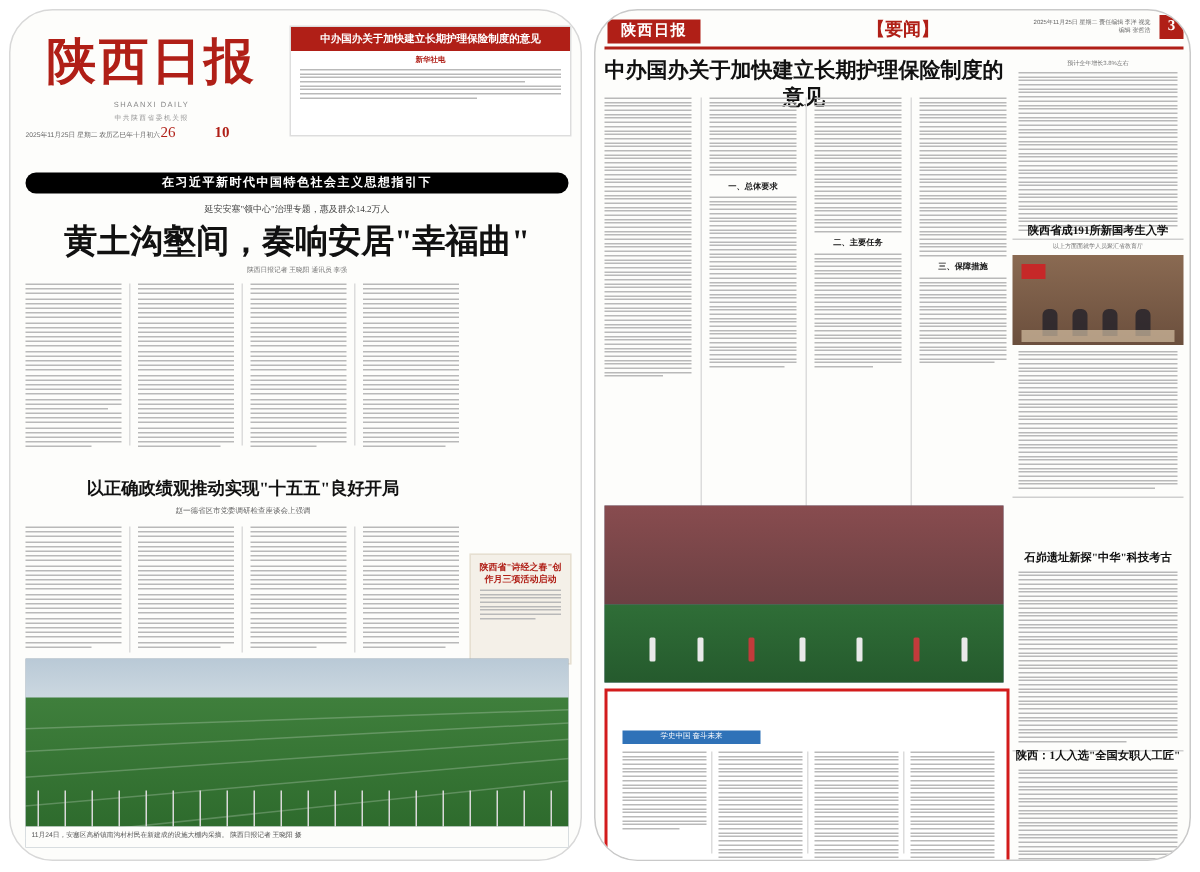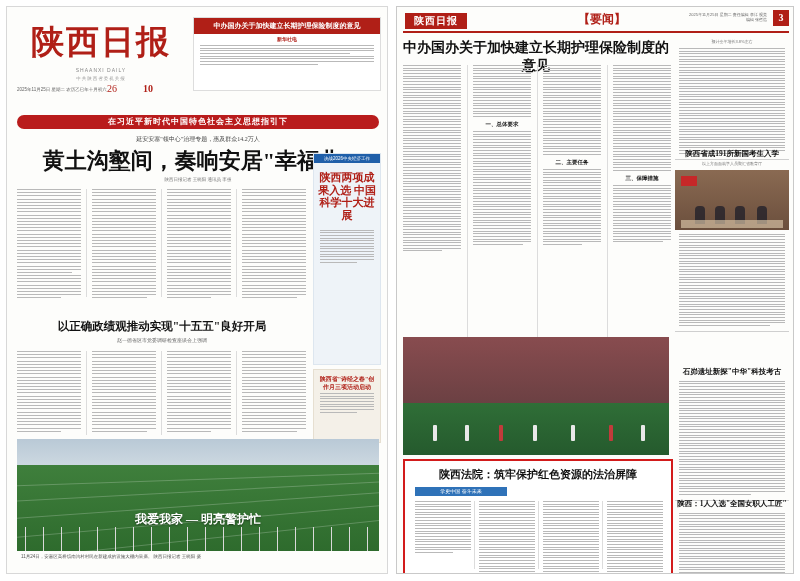--- a/index.html
+++ b/index.html
@@ -19,20 +19,21 @@
     height: 581px;
     background: #ffffff;
   }
 
   
   .paper {
     position: absolute;
     background: #fdfdfb;
     box-sizing: border-box;
     overflow: hidden;
+    border-radius: 29px;
   }
   .paper-left  { left: 6px;   top: 6px;  width: 382px; height: 568px; border: 1px solid #d8d8d8; }
   .paper-right { left: 396px; top: 6px;  width: 398px; height: 568px; border: 1px solid #c9c9c9; }
 
   .masthead-zh {
     font-family: "Liberation Serif", serif;
     color: #b01f17;
     font-weight: bold;
     letter-spacing: 2px;
   }
@@ -71,21 +72,21 @@
     text-align: center;
     line-height: 1.25;
   }
   .sub-zh {
     font-family: "Liberation Serif", serif;
     color: #444;
     text-align: center;
   }
 
   .redbar {
-    background: #b91c1c;
+    background: #000000;
     color: #fff;
     text-align: center;
     font-family: "Liberation Serif", serif;
     font-weight: bold;
   }
 
   .photo {
     background: #9aa7b4;
     position: relative;
     overflow: hidden;
@@ -457,41 +458,20 @@
             <i></i>
             <i></i>
             <i class="mid"></i>
           </span>
         </div>
       <div class="col-rule" style="left:69px;"></div>
       <div class="col-rule" style="left:144px;"></div>
       <div class="col-rule" style="left:219px;"></div>
     </div>
 
-    <div id="left-promo">
-      <div class="pbar">决战2026中央经济工作</div>
-      <div class="ptitle">陕西两项成果入选 中国科学十大进展</div>
-      <div style="padding:0 6px;">
-        <span class="lines dense">
-            <i></i>
-            <i></i>
-            <i></i>
-            <i></i>
-            <i></i>
-            <i></i>
-            <i></i>
-            <i></i>
-            <i></i>
-            <i></i>
-            <i></i>
-            <i></i>
-            <i class="short"></i>
-          </span>
-      </div>
-    </div>
 
     <div id="left-promo2">
       <div class="ptitle2">陕西省"诗经之春"创作月三项活动启动</div>
       <div style="padding:0 6px;">
         <span class="lines dense">
             <i></i>
             <i></i>
             <i></i>
             <i></i>
             <i></i>
@@ -655,21 +635,20 @@
           <div class="post" style="left:206px;"></div>
         <div class="post" style="left:224px;"></div>
           <div class="post" style="left:242px;"></div>
         <div class="post" style="left:260px;"></div>
           <div class="post" style="left:278px;"></div>
         <div class="post" style="left:296px;"></div>
           <div class="post" style="left:314px;"></div>
         <div class="post" style="left:332px;"></div>
           <div class="post" style="left:350px;"></div>
       </div>
-      <div class="bigcap">我爱我家 — 明亮警护忙</div>
       <div class="cap">11月24日，安塞区高桥镇南沟村村民在新建成的设施大棚内采摘。 陕西日报记者 王晓阳 摄</div>
     </div>
   </div>
 
   <div class="paper paper-right">
 
     <div id="r-nameplate">
       <div id="r-logo">陕西日报</div>
       <div id="r-section">【要闻】</div>
       <div id="r-dateline">2025年11月25日 星期二
@@ -975,21 +954,20 @@
       <div class="player" style="left:30px;"></div>
       <div class="player" style="left:62px;"></div>
       <div class="player red" style="left:96px;"></div>
       <div class="player" style="left:130px;"></div>
       <div class="player" style="left:168px;"></div>
       <div class="player red" style="left:206px;"></div>
       <div class="player" style="left:238px;"></div>
     </div>
 
     <div id="r-box-bottom" class="box-red-outline">
-      <div id="r-box-title">陕西法院：筑牢保护红色资源的法治屏障</div>
       <div id="r-box-badge">学史中国 奋斗未来</div>
       <div id="r-box-cols">
         <div class="c" style="left:0;">
             <span class="lines dense">
               <i></i>
               <i></i>
               <i></i>
               <i></i>
               <i></i>
               <i></i>

